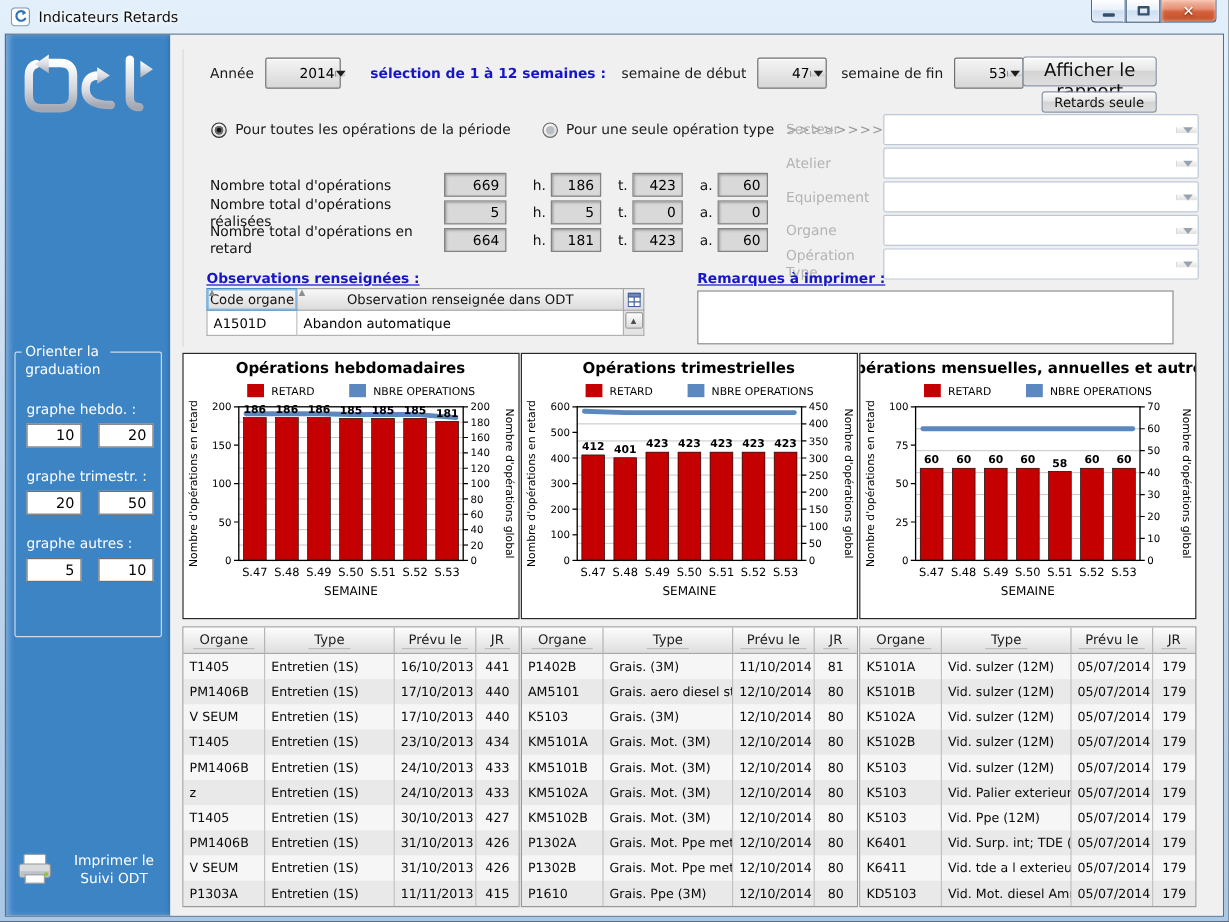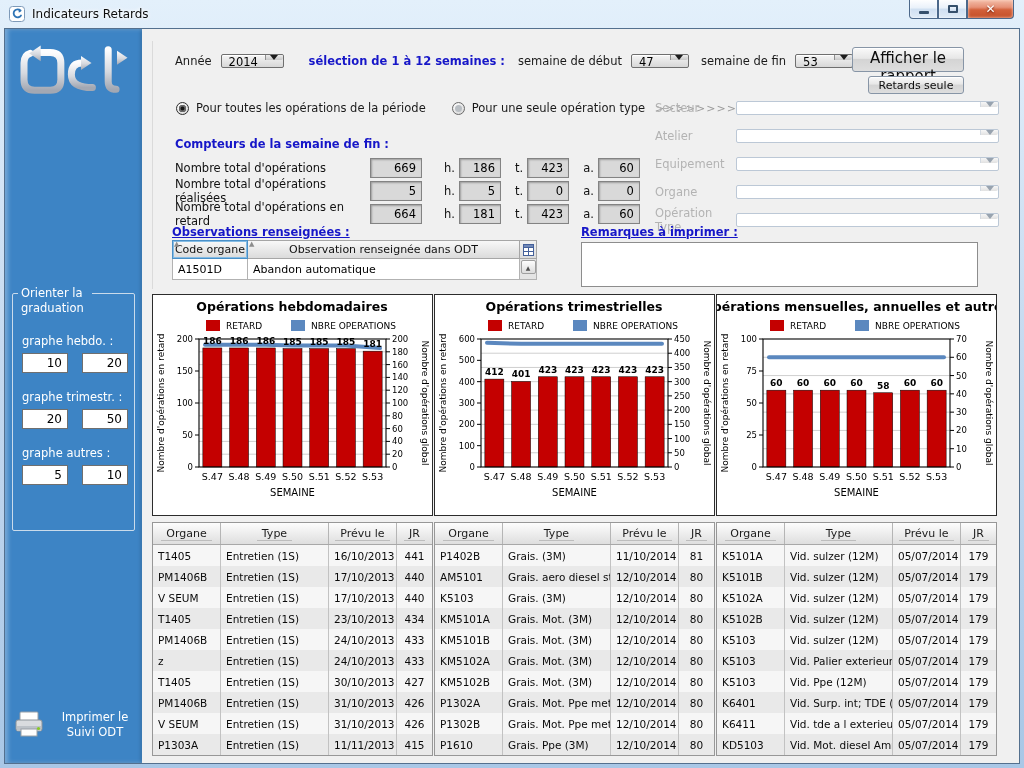--- a/index.html
+++ b/index.html
@@ -31,21 +31,21 @@
   .grad-label{display:block;color:#fff;font-size:11.5px;margin-bottom:5px;}
   .grad-inputs{display:flex;gap:14px;}
   .grad-input{width:46px;height:20px;background:#fff;border:1px solid #6f6f6f;font-size:12px;display:flex;align-items:center;justify-content:flex-end;padding-right:5px;color:#000;}
   .print-row{position:absolute;left:0;right:0;bottom:22px;display:flex;align-items:center;justify-content:center;gap:9px;cursor:pointer;}
   .print-label{width:80px;color:#fff;font-size:11.5px;text-align:center;line-height:1.35;}
   
   .lbl{font-size:11.5px;color:#1a1a1a;}
   .blue{color:#1616c8;}
   .bold{font-weight:bold;}
   .row1{position:absolute;left:33px;top:20px;height:24px;display:flex;align-items:center;}
-  .combo{height:14px;border:1px solid #6f6f6f;border-radius:2px;background:linear-gradient(#f5f5f5,#d7d7d7);display:flex;align-items:flex-start;cursor:pointer;box-shadow:inset 0 1px 0 #fff;}
+  .combo{height:26px;border:1px solid #6f6f6f;border-radius:2px;background:linear-gradient(#f5f5f5,#d7d7d7);display:flex;align-items:center;cursor:pointer;box-shadow:inset 0 1px 0 #fff;padding-left:21px;}
   .combo-val{flex:1;display:flex;align-items:center;padding-left:7px;font-size:11.5px;color:#000;}
   .combo-btn{width:18px;border-left:1px solid #8f8f8f;border-radius:0 2px 2px 0;background:linear-gradient(#ededed,#c7c7c7);display:flex;align-items:center;justify-content:center;}
   .arr{width:0;height:0;border-left:4px solid transparent;border-right:4px solid transparent;border-top:5px solid #1c1c1c;}
   .combo.disabled{background:#fff;border-color:#bcc8d6;box-shadow:none;cursor:default;}
   .combo.disabled .combo-btn{background:linear-gradient(#f7f7f7,#e1e1e1);border-left:1px solid #d3dae2;}
   .combo.disabled .arr{border-top-color:#98a3af;}
   .btn{position:absolute;font-family:inherit;font-size:15px;color:#0d0d0d;background:linear-gradient(#fafafa,#e7e7e7 45%,#d4d4d4 50%,#dedede);border:1px solid #8795a6;border-radius:3px;box-shadow:inset 0 1px 0 #fff;cursor:pointer;}
   .btn.show-report{left:710px;top:18px;width:112px;height:25px;}
   .btn.retards{left:726px;top:47px;width:96px;height:18px;font-size:11px;}
   .radio-row{position:absolute;left:34px;top:72px;display:flex;align-items:center;}
@@ -270,21 +270,20 @@
             <div class="combo disabled">
               <span class="combo-val"></span>
               <span class="combo-btn">
                 <span class="arr"></span>
               </span>
             </div>
           </div>
         </div>
 
       <div class="counters">
-        <div class="sec-title">Compteurs de la semaine de fin :</div>
         <div class="cnt-rows" id="counter-rows">
             <div class="cnt-row">
               <span class="cnt-label">Nombre total d'opérations</span>
               <span class="cnt-field wide">669</span>
               <span class="cnt-unit ml22">h.</span>
               <span class="cnt-field sm ml4">186</span>
               <span class="cnt-unit ml14">t.</span>
               <span class="cnt-field sm ml4">423</span>
               <span class="cnt-unit ml14">a.</span>
               <span class="cnt-field sm ml4">60</span>

